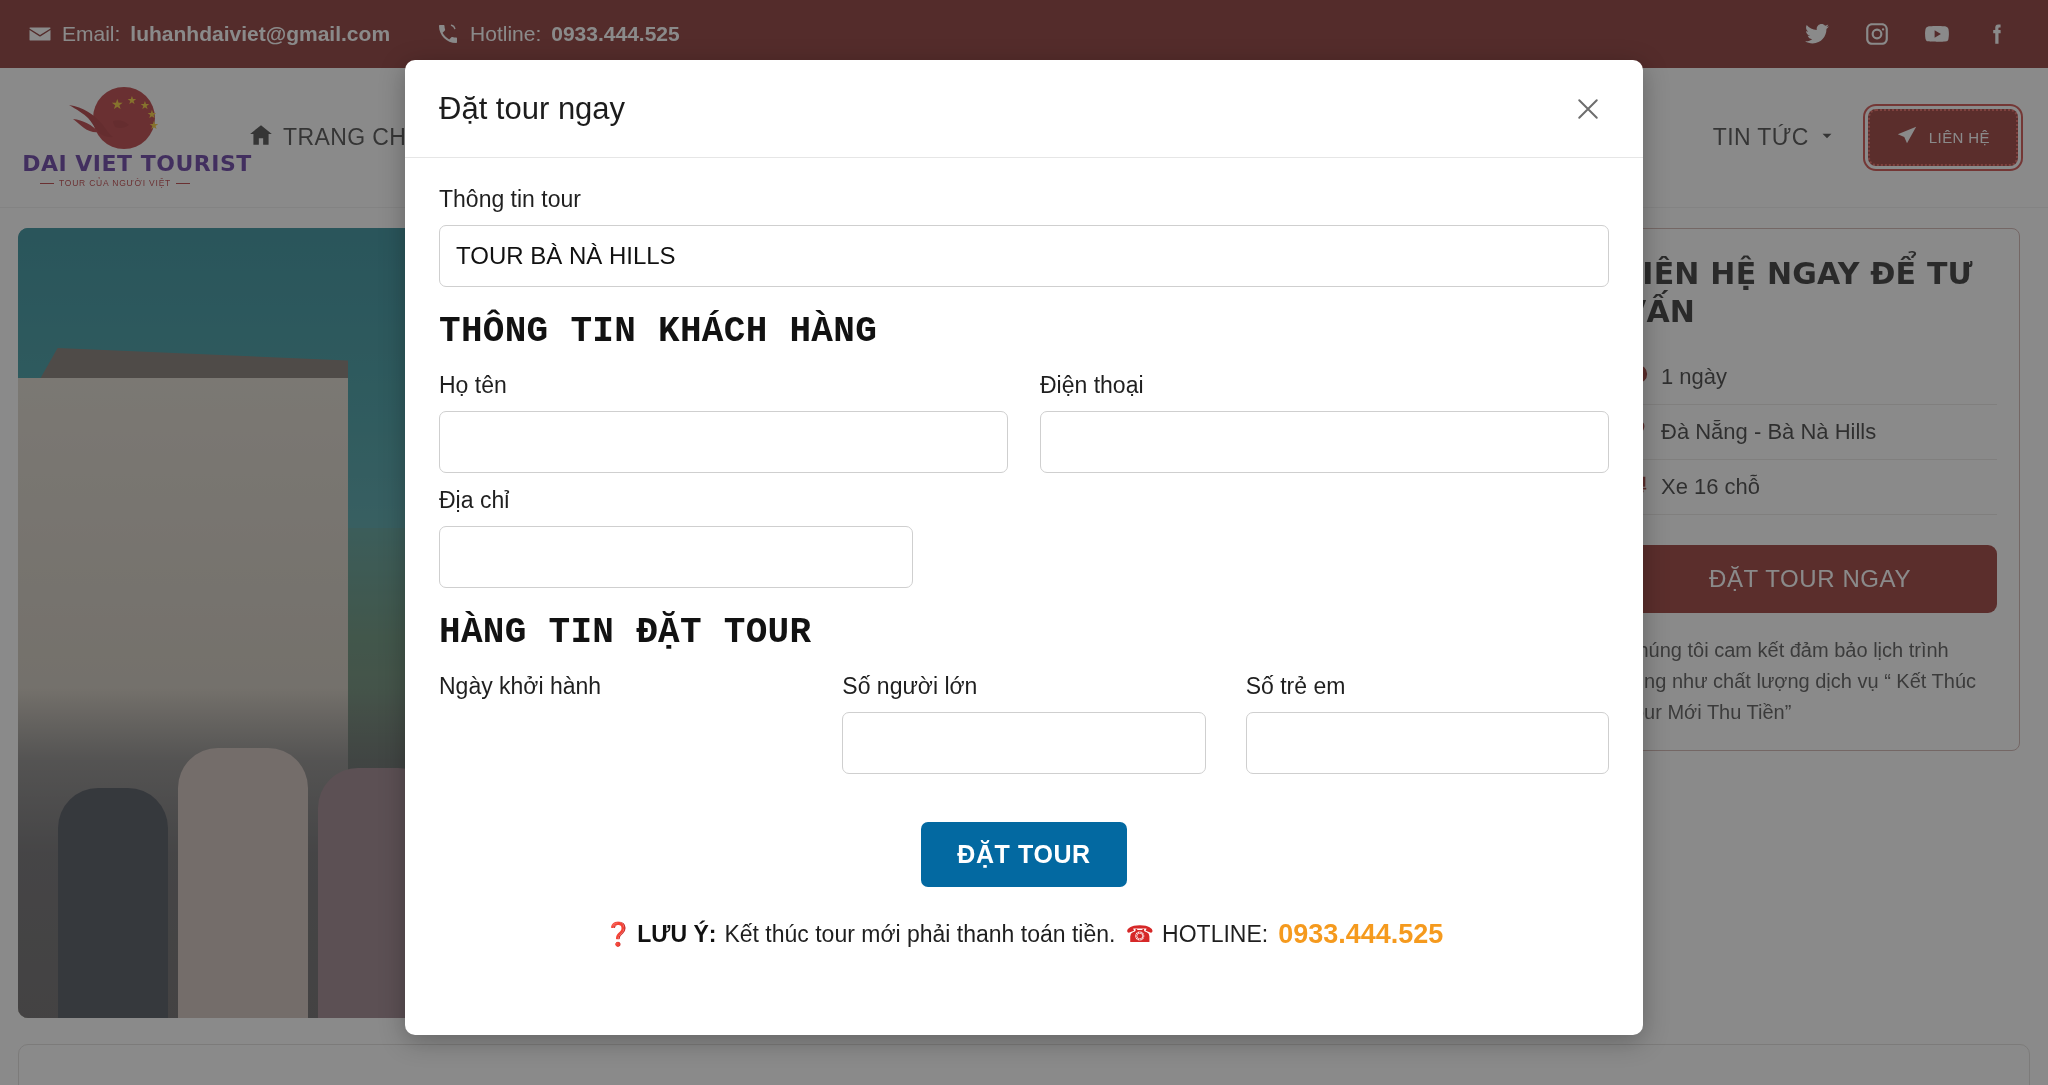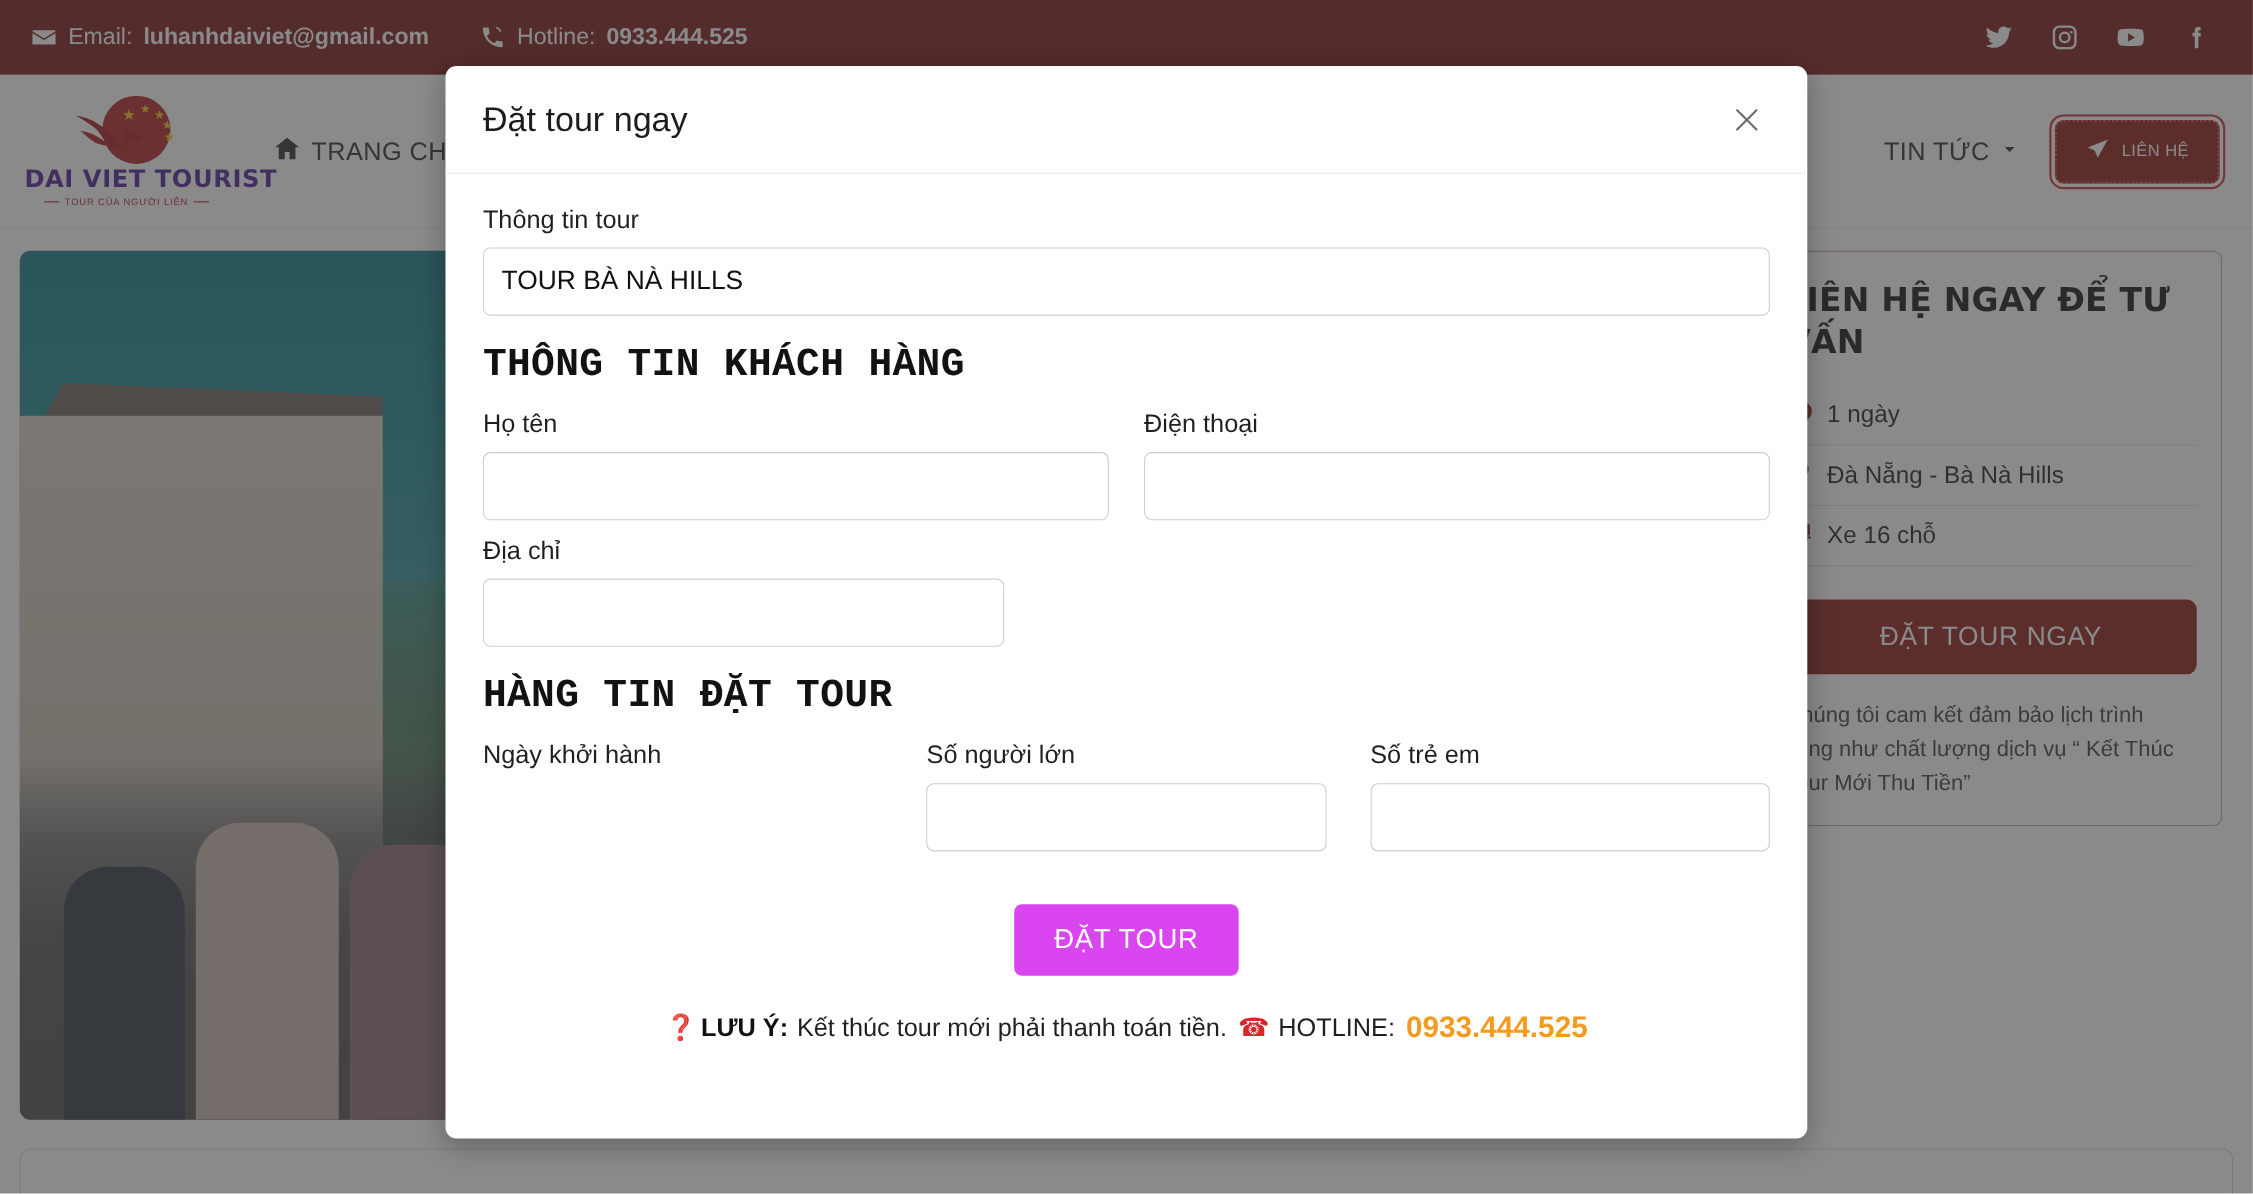--- a/index.html
+++ b/index.html
@@ -182,22 +182,22 @@
 
   .date-wrap { position: relative; }
   .date-ico {
     position: absolute; right: 18px; top: 50%; transform: translateY(-50%);
     pointer-events: none;
   }
   .date-ico svg { display:block; }
 
   .submit-wrap { display: flex; justify-content: center; margin-top: 34px; }
   .btn-submit {
-    background: #d946ef; color: #fff; border: none; border-radius: 7px;
-    font-size: 25px; font-weight: 400; letter-spacing: .6px;
+    background: #0369a1; color: #fff; border: none; border-radius: 7px;
+    font-size: 25px; font-weight: 700; letter-spacing: .6px;
     padding: 18px 36px; cursor: pointer;
     font-family: "Liberation Sans", sans-serif;
   }
   .modal-foot {
     margin-top: 32px; padding: 0 0 26px 0;
     display: flex; align-items: center; justify-content: center; gap: 0;
     font-size: 23px; color: #1f1f1f; flex-wrap: nowrap; white-space: nowrap;
   }
   .foot-q { color: #e02020; font-weight: 700; margin-right: 4px; }
   .foot-strong { font-weight: 700; color: #111; }
@@ -268,21 +268,21 @@
           <svg viewBox="0 0 78 44">
             <path d="M2 6c14 2 26 10 34 20 3 4 6 9 10 12-6 1-12-2-16-6-3-4-5-9-9-13C17 15 9 10 2 6z" fill="#a3181d"></path>
             <path d="M6 20c10 1 19 6 26 13-5 1-11-1-15-4-4-3-7-6-11-9z" fill="#b01f24"></path>
             <path d="M46 22c6-2 12 0 16 4-4 3-9 4-14 2-1-2-2-4-2-6z" fill="#a3181d"></path>
           </svg>
         </div>
       </div>
       <div class="logo-word">DAI VIET TOURIST</div>
       <div class="logo-tag">
         <span class="dash"></span>
-        <span>TOUR CỦA NGƯỜI LIÊN</span>
+        <span>TOUR CỦA NGƯỜI VIỆT</span>
         <span class="dash"></span>
       </div>
     </div>
 
     <div class="nav">
       <div class="nav-item">
         <span>
           <svg width="26" height="26" viewBox="0 0 24 24">
               <path d="M12 3 2 11h3v10h5v-6h4v6h5V11h3z"></path>
             </svg>

